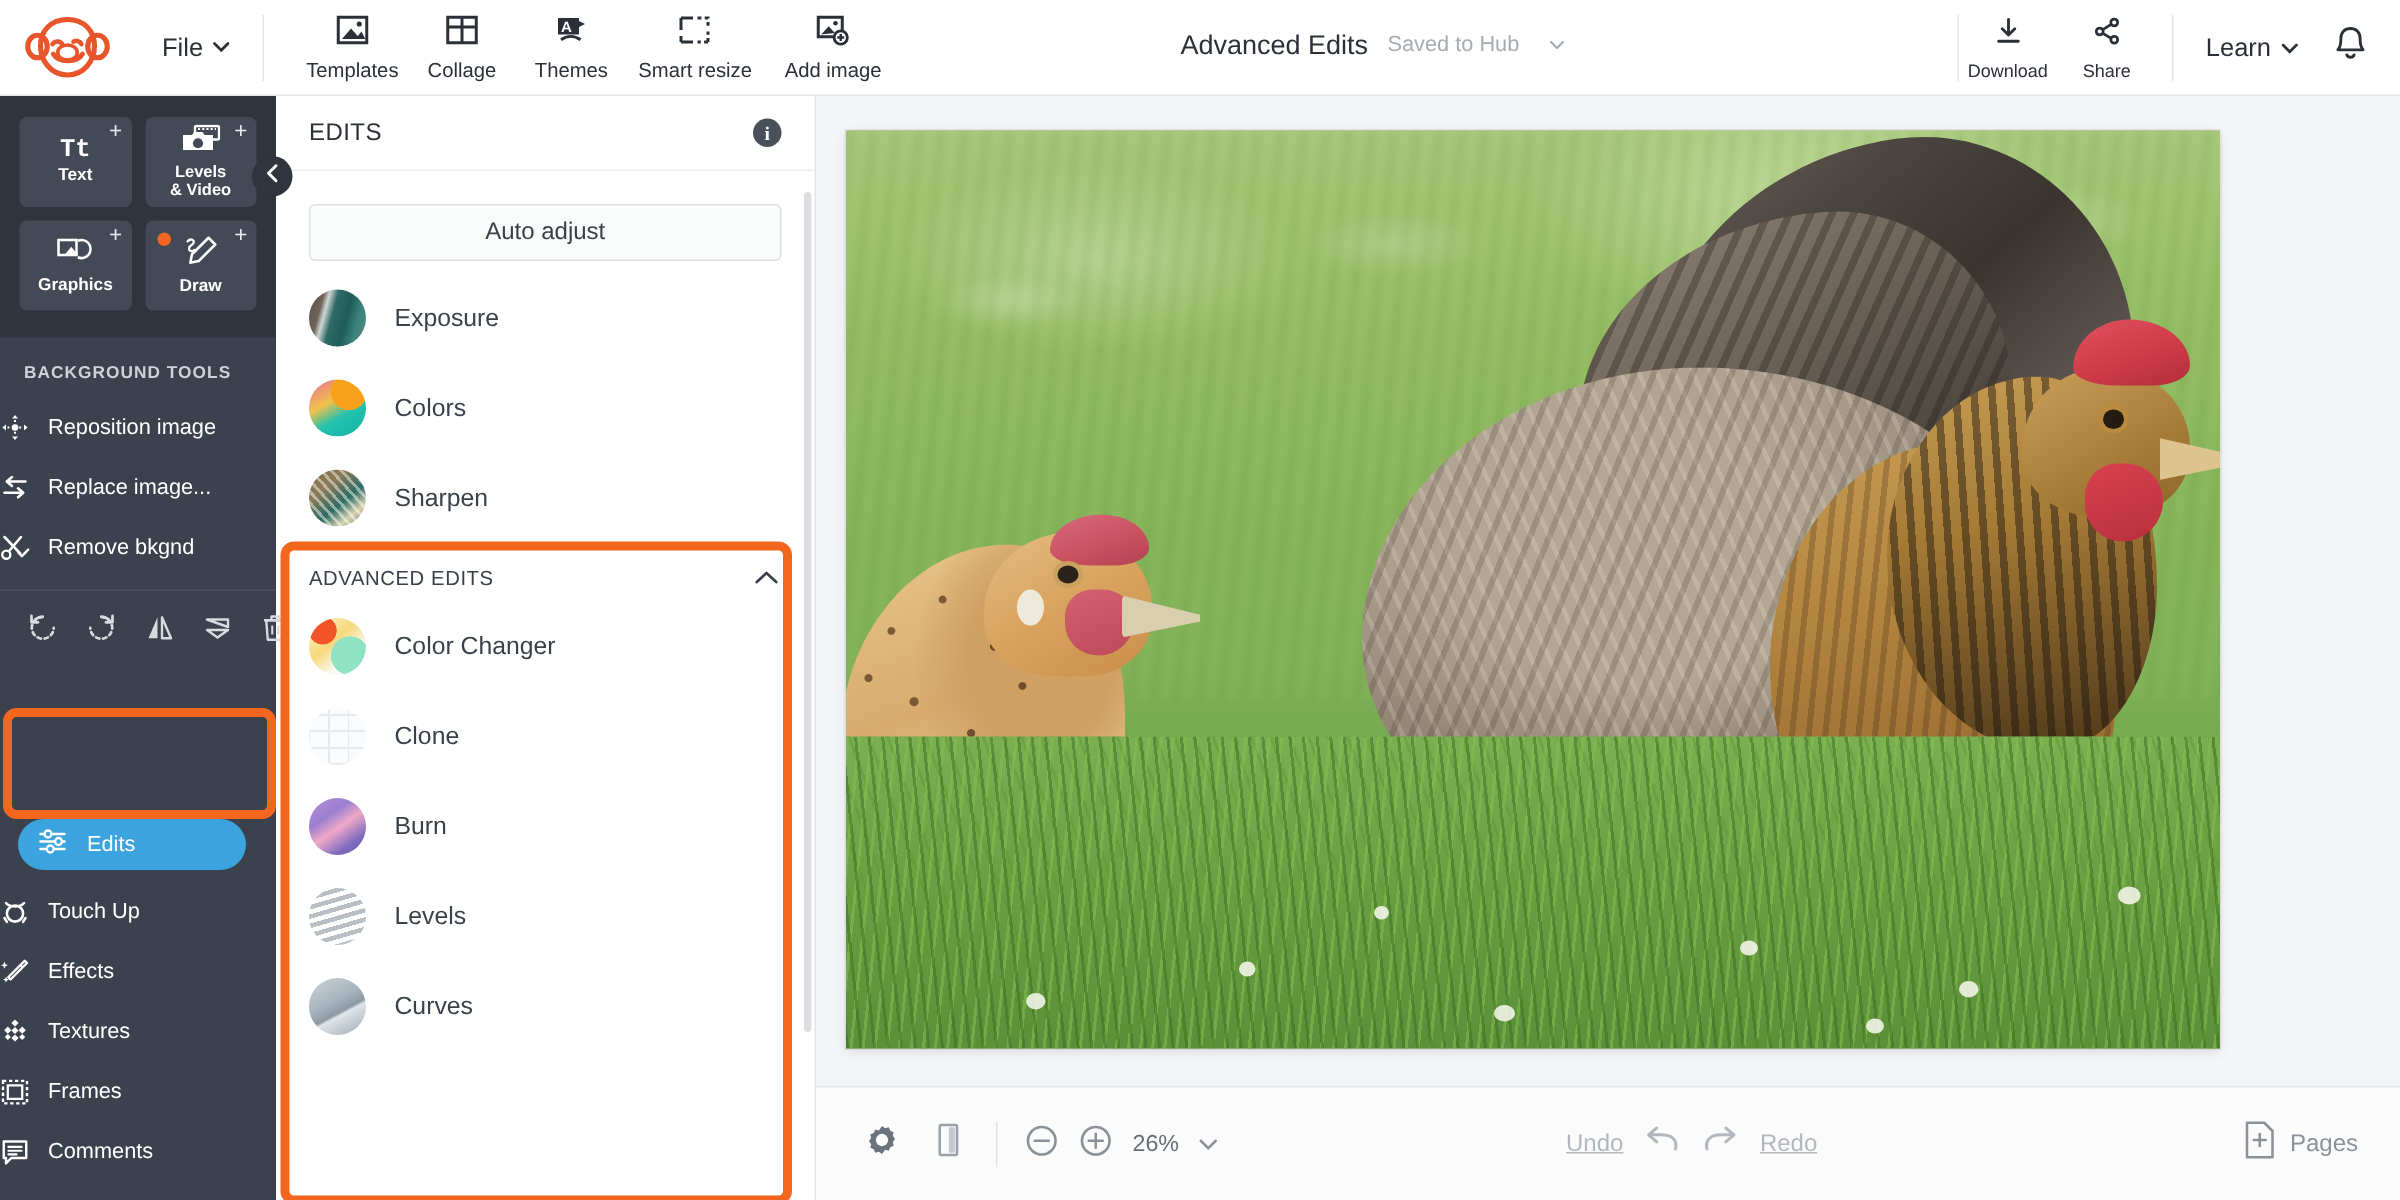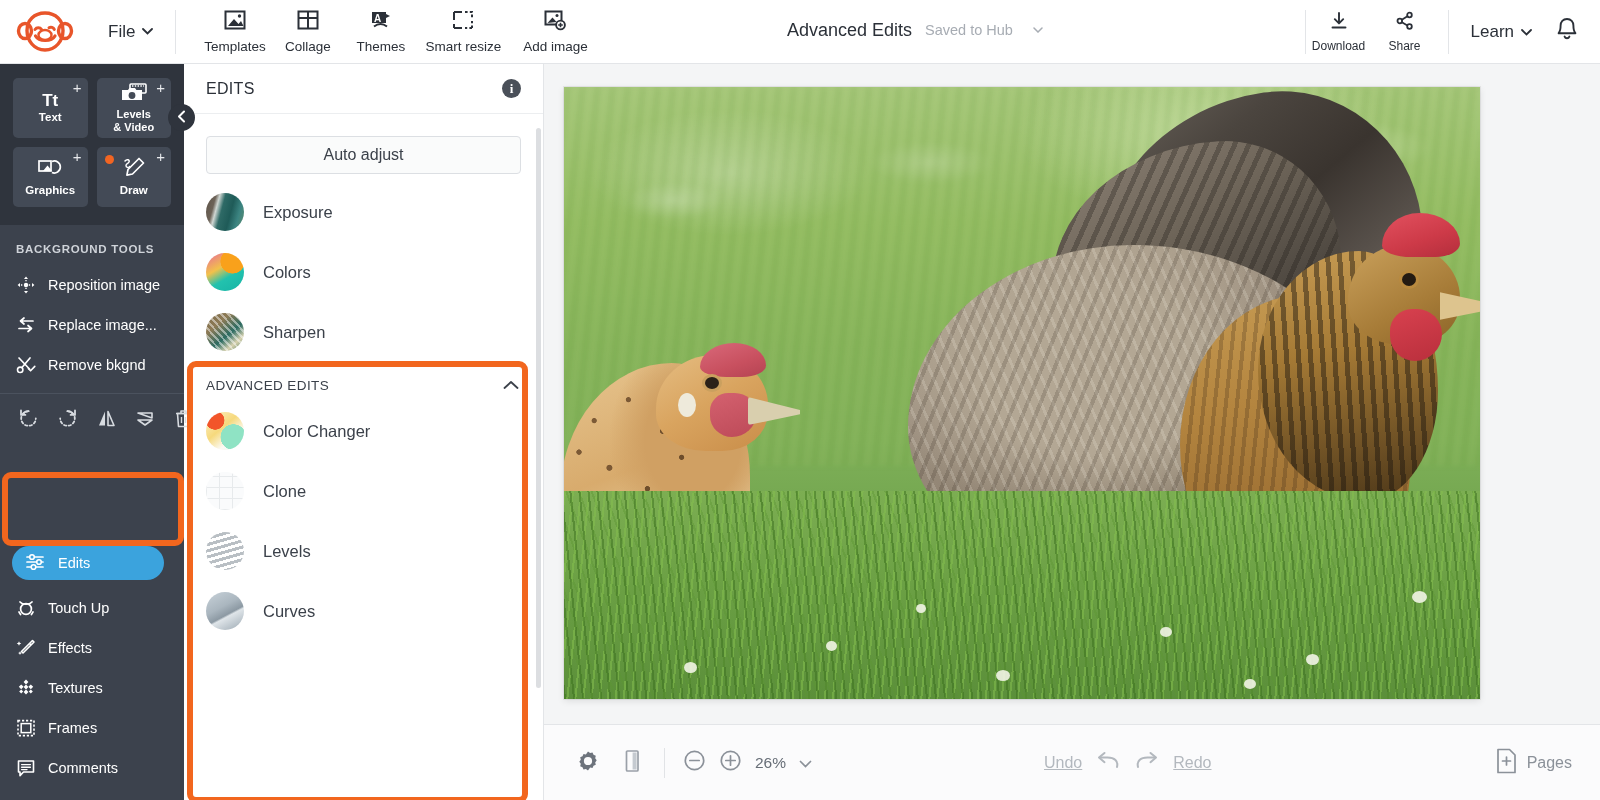--- a/index.html
+++ b/index.html
@@ -56,29 +56,29 @@
   .add-grid { display: grid; grid-template-columns: 1fr 1fr; gap: 9px; }
   .add-card {
     position: relative; height: 60px; background: #434a56; border-radius: 5px;
     display: flex; flex-direction: column; align-items: center; justify-content: center;
     cursor: pointer; color: #fff;
   }
   .add-card .plus { position: absolute; right: 6px; top: 2px; font-size: 15px; color: #e7e9ec; line-height: 1; }
   .add-card .dot { position: absolute; left: 8px; top: 8px; width: 9px; height: 9px; border-radius: 50%; background: #f26522; }
   .add-card .cap { font-size: 11.5px; font-weight: bold; line-height: 1.1; text-align: center; margin-top: 2px; }
   .add-card .cap.two { font-size: 11px; }
-  .add-card .gl { font-size: 17px; font-weight: bold; line-height: 1; }
+  .add-card .gl { font-size: 17px; font-weight: bold; line-height: 1; font-family: Liberation Mono, monospace; }
 
   .sec-title {
     font-size: 11.5px; letter-spacing: .7px; color: #cfd3d9; font-weight: bold;
     padding: 18px 0 10px 16px;
   }
   .rail-row {
     display: flex; align-items: center; gap: 12px; height: 40px;
-    padding-left: 16px; color: #fff; font-size: 14.5px; cursor: pointer;
+    color: #fff; font-size: 14.5px; cursor: pointer;
   }
   .rail-row .ri { width: 20px; display: flex; align-items: center; justify-content: center; }
   .rail-sep { height: 1px; background: #4b525e; margin: 8px 0 0 0; }
   .xform-row { display: flex; align-items: center; gap: 18px; padding: 14px 0 10px 18px; }
   .xform-row span { cursor: pointer; display: flex; }
 
   .pill {
     position: absolute; left: 12px; width: 152px; height: 34px;
     background: #3ba3dd; border-radius: 17px; display: flex; align-items: center;
     gap: 12px; padding-left: 14px; color: #fff; font-size: 14.5px; cursor: pointer;
@@ -733,20 +733,24 @@
     <div>
       <div class="edit-row">
         <span class="thumb t-colorchanger"></span>
         <span class="elabel">Color Changer</span>
       </div>
       <div class="edit-row">
         <span class="thumb t-clone"></span>
         <span class="elabel">Clone</span>
       </div>
       <div class="edit-row">
+        <span class="thumb t-burn"></span>
+        <span class="elabel">Burn</span>
+      </div>
+      <div class="edit-row">
         <span class="thumb t-levels"></span>
         <span class="elabel">Levels</span>
       </div>
       <div class="edit-row">
         <span class="thumb t-curves"></span>
         <span class="elabel">Curves</span>
       </div>
     </div>
   </div>
 

